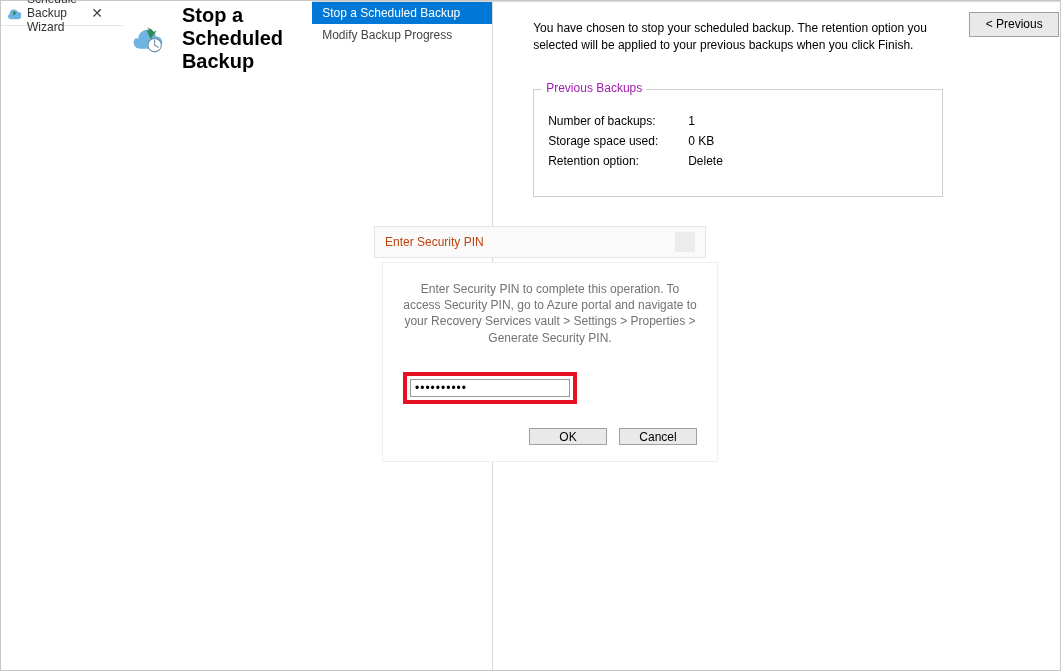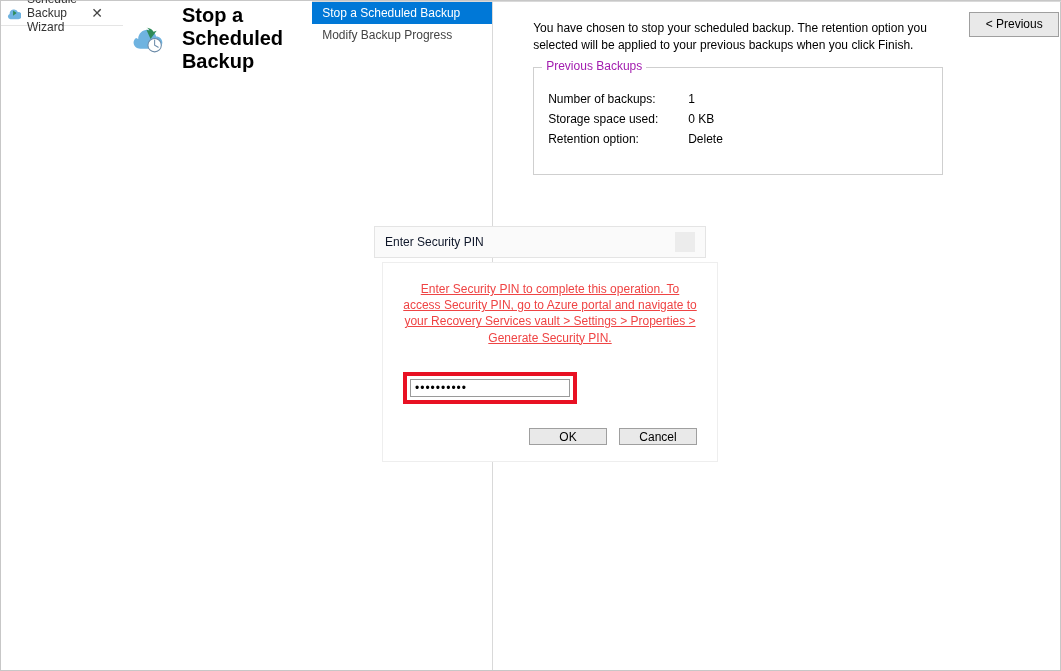--- a/index.html
+++ b/index.html
@@ -16,36 +16,36 @@
   .header .big-icon{width:62px;height:62px;margin-right:18px;}
   .header h1{margin:0;font-size:20px;font-weight:700;}
 
   
   .work{flex:1;display:flex;border-top:1px solid #d9d9d9;min-height:0;}
   .sidebar{width:180px;background:#fff;}
   .sidebar .item{padding:4px 10px;color:#444;white-space:nowrap;overflow:hidden;text-overflow:ellipsis;cursor:pointer;}
   .sidebar .item.sel{background:#0078d7;color:#fff;}
   .main{flex:1;background:#fff;border-left:1px solid #d9d9d9;padding:18px 26px 18px 40px;position:relative;}
 
-  .intro{max-width:540px;margin-bottom:12px;line-height:1.45;}
+  .intro{max-width:540px;margin-bottom:34px;line-height:1.45;}
 
   
   .group{position:relative;border:1px solid #cfcfcf;padding:18px 14px 22px;width:380px;}
   .group .legend{position:absolute;top:-9px;left:8px;background:#fff;padding:0 4px;color:#a21caf;}
   .row{display:flex;margin:6px 0;align-items:center;}
   .row .lbl{width:140px;}
   .row .val{}
 
   
-  .pin-strip{position:absolute;left:373px;top:225px;width:310px;height:30px;display:flex;align-items:center;border:1px solid #e4e4e4;background:#fafafa;color:#0f172a;padding:0 10px;gap:25px;}
+  .pin-strip{position:absolute;left:373px;top:225px;width:310px;height:30px;display:flex;align-items:center;border:1px solid #e4e4e4;background:#fafafa;color:#c2410c;padding:0 10px;gap:25px;}
   .pin-clear{width:20px;height:20px;margin-left:auto;background:#ececec;}
 
   
   .modal{position:absolute;left:382px;top:262px;width:294px;background:#fff;box-shadow:0 0 0 1px #eee;padding:18px 20px 16px;}
-  .modal .msg{text-align:center;line-height:1.35;color:#ef4444;margin-bottom:26px;text-decoration:underline;}
+  .modal .msg{text-align:center;line-height:1.35;color:#737373;margin-bottom:26px;}
   .modal .pin-wrap{border:4px solid #e81123;padding:3px;width:160px;margin-bottom:24px;}
   .modal .pin-wrap input{width:100%;height:18px;border:1px solid #9a9a9a;box-sizing:border-box;font-family:inherit;font-size:12px;padding:0 4px;letter-spacing:1px;}
   .modal .btn-row{display:flex;justify-content:flex-end;gap:12px;}
   .btn{width:78px;height:17px;border:1px solid #9f9f9f;background:#e9e9e9;cursor:pointer;font:inherit;}
 
   
   .footer{height:44px;border-top:1px solid #d9d9d9;display:flex;align-items:center;justify-content:flex-end;padding-right:14px;gap:10px;}
   .fbtn{width:90px;height:25px;border:1px solid #9f9f9f;background:#e9e9e9;font:inherit;cursor:pointer;}
   .fbtn.disabled{color:#9a9a9a;background:#701a75;cursor:default;}
   .finish-wrap{border:4px solid #fca5a5;padding:12px;}

